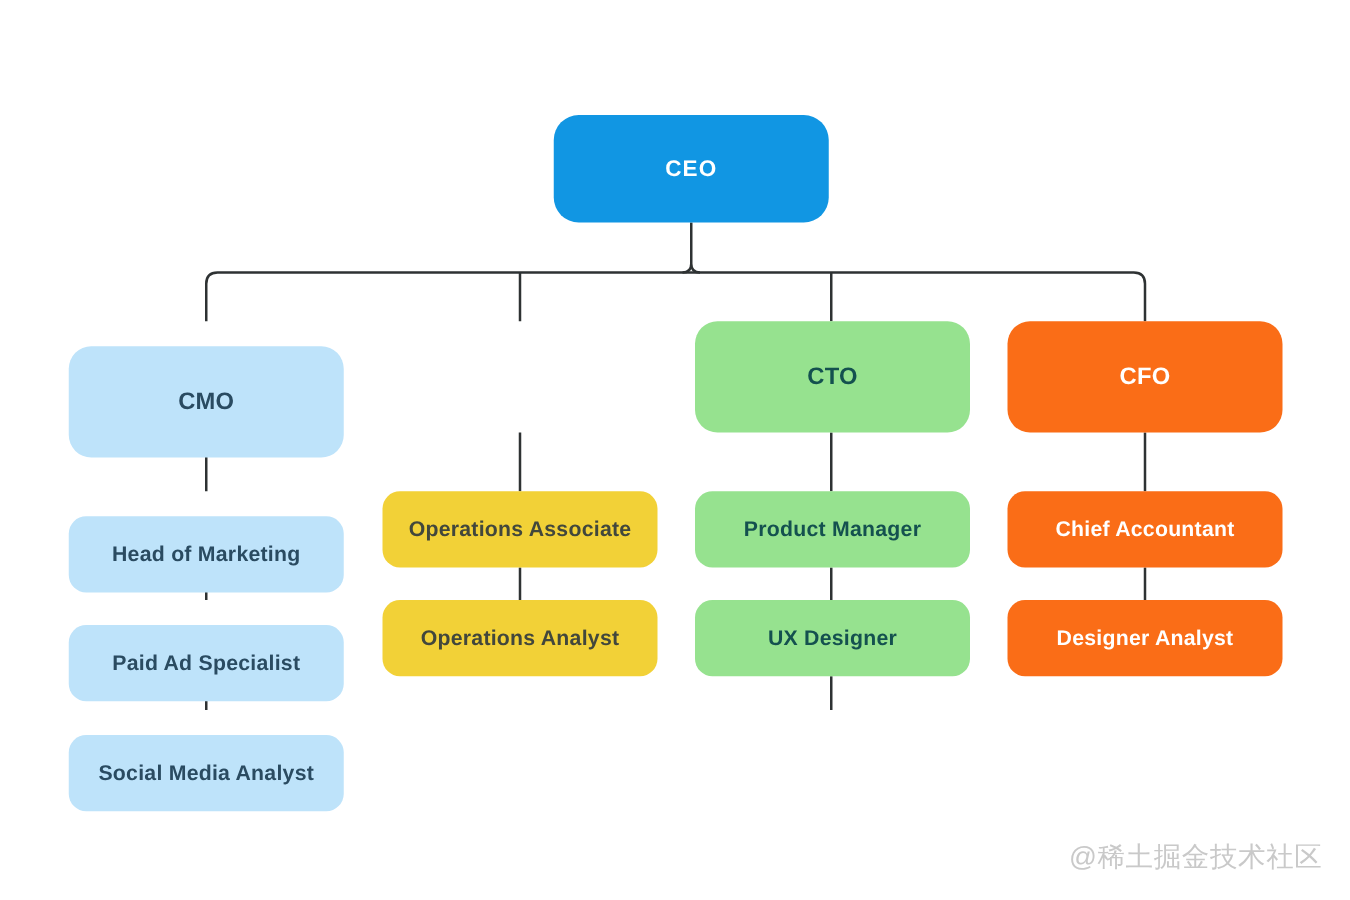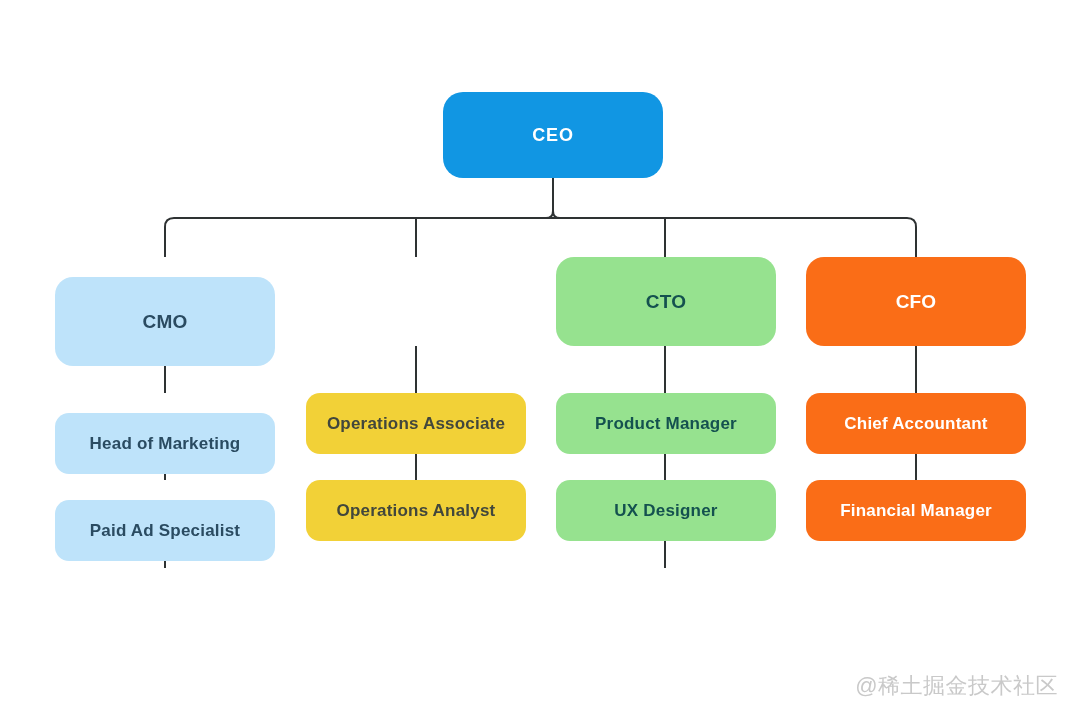--- a/index.html
+++ b/index.html
@@ -47,24 +47,25 @@
   </svg>
 
   <div class="node ceo">CEO</div>
 
   <div class="node head c0 col-cmo">CMO</div>
   <div class="node head c2 col-cto">CTO</div>
   <div class="node head c3 col-cfo">CFO</div>
 
   <div class="node child c0 r0 col-cmo">Head of Marketing</div>
   <div class="node child c0 r1 col-cmo">Paid Ad Specialist</div>
+  <div class="node child c0 r2 col-cmo">Social Media Analyst</div>
 
   <div class="node child c1 r0 col-coo">Operations Associate</div>
   <div class="node child c1 r1 col-coo">Operations Analyst</div>
 
   <div class="node child c2 r0 col-cto">Product Manager</div>
   <div class="node child c2 r1 col-cto">UX Designer</div>
 
   <div class="node child c3 r0 col-cfo">Chief Accountant</div>
-  <div class="node child c3 r1 col-cfo">Financial Manager</div>
+  <div class="node child c3 r1 col-cfo">Designer Analyst</div>
 
   <div class="watermark">@稀土掘金技术社区</div>
 </div>
 
 </body></html>

